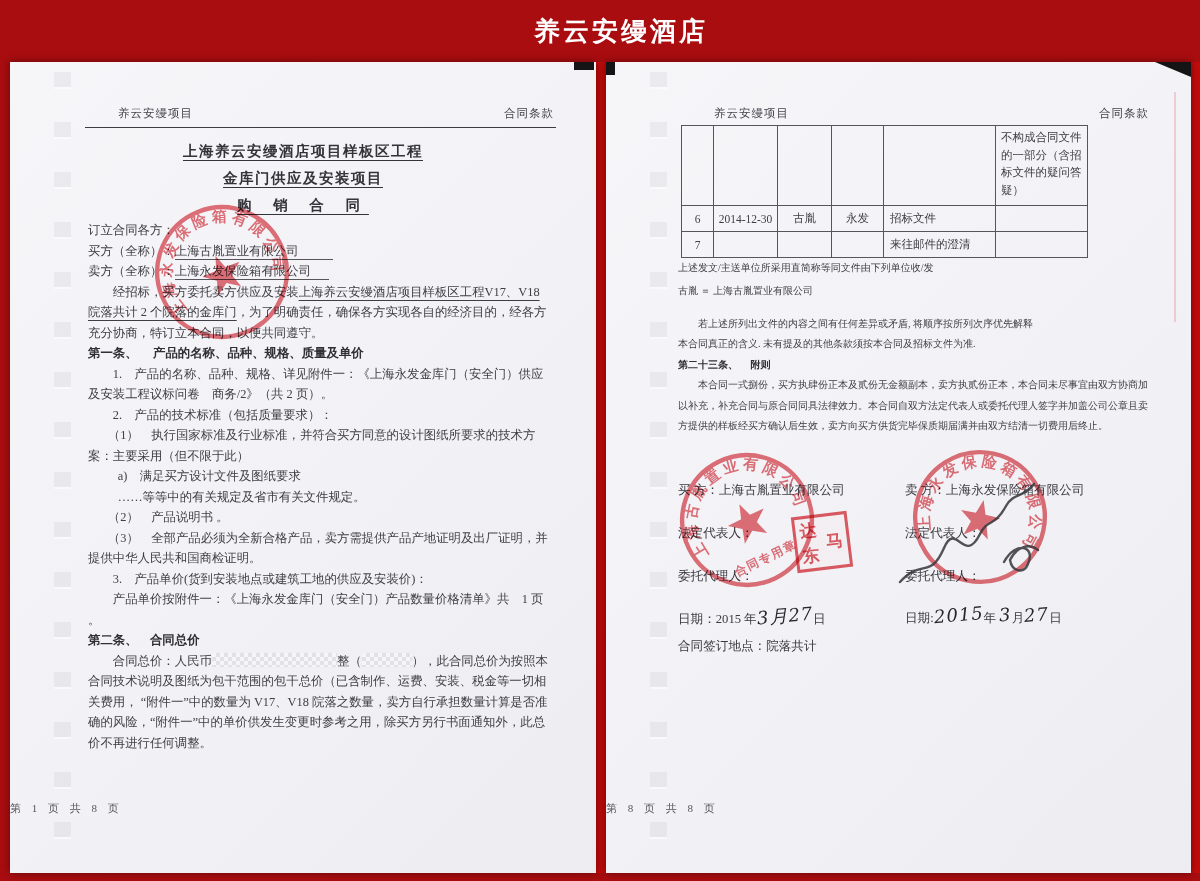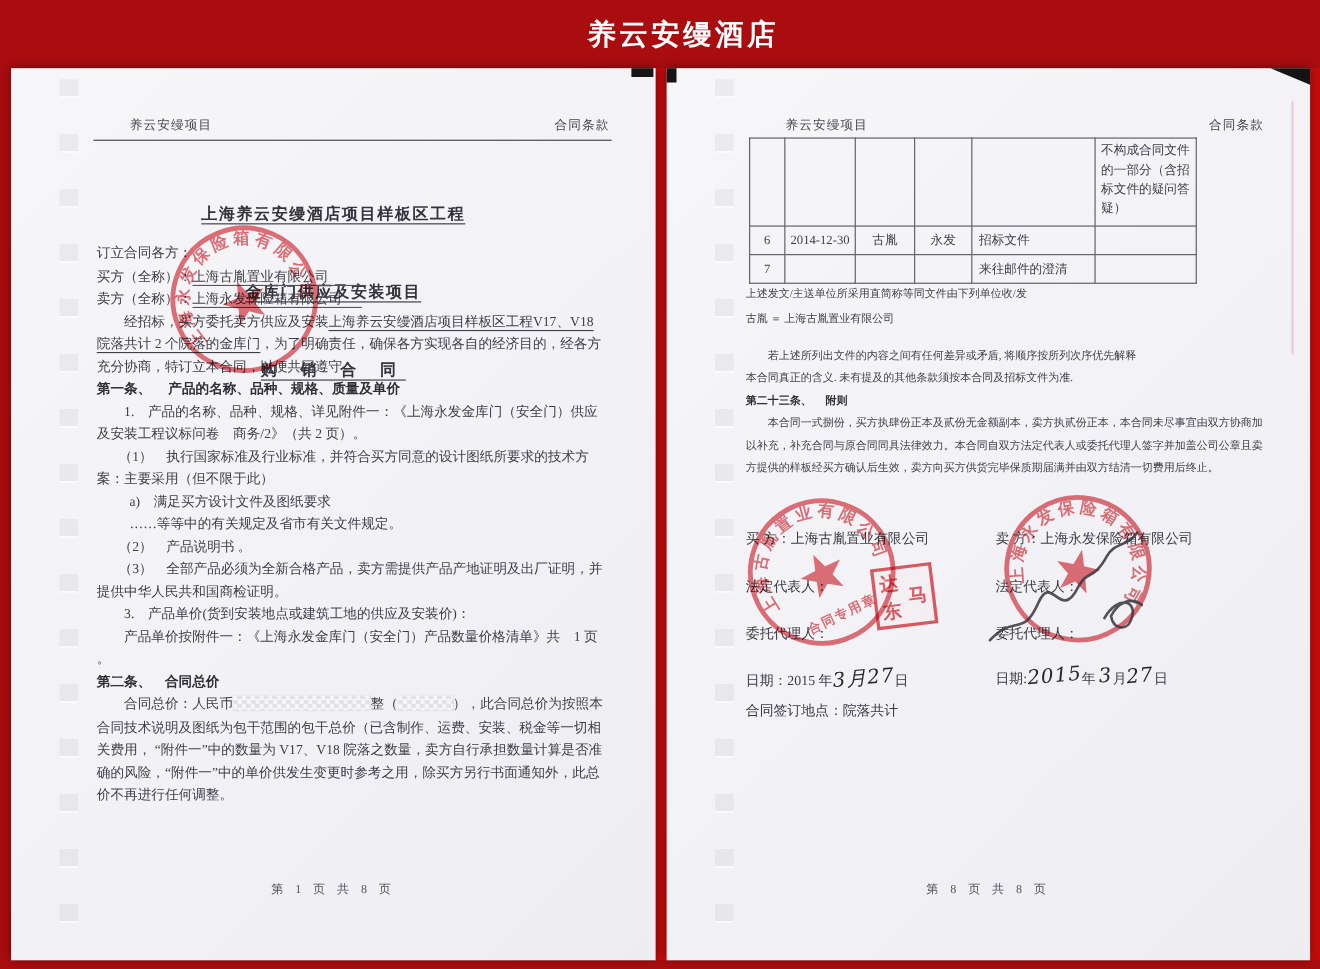--- a/index.html
+++ b/index.html
@@ -30,32 +30,32 @@
   .mark-tl{position:absolute;top:0;left:0;width:9px;height:13px;background:#151515;}
   .corner-fold{position:absolute;top:0;right:0;width:0;height:0;
     border-top:15px solid #141414;border-left:36px solid transparent;}
   .crease{position:absolute;right:15px;top:30px;width:2px;height:230px;
     background:rgba(230,120,140,.32);}
   
   .page-header{position:absolute;top:44px;left:77px;right:42px;
     display:flex;justify-content:space-between;
     font-size:11.5px;color:#45454c;letter-spacing:1px;margin-left:31px;}
   .rule{position:absolute;top:65px;left:75px;right:40px;height:1px;background:#3b3b41;}
-  .footer{position:absolute;bottom:57px;left:0;width:100%;text-align:center;
+  .footer{position:absolute;bottom:57px;left:0;width:100%;
     font-size:11px;letter-spacing:4px;color:#55555c;}
   p{margin:0;}
   .h{font-weight:bold;color:#2f2f35;}
   .mt{}
   .ind2{text-indent:2em;}
   .ind16{text-indent:1.6em;}
   .ind24{text-indent:2.4em;}
   
   .title-block{position:absolute;top:76px;left:0;width:100%;text-align:center;}
   .t-line{font-size:14.5px;font-weight:bold;color:#33333a;line-height:27px;
-    letter-spacing:1.5px;text-decoration:underline;text-underline-offset:4px;margin-top:44px;}
+    letter-spacing:1.5px;text-decoration:underline;text-underline-offset:4px;}
   .t-line.t3{letter-spacing:9px;}
   .body1{position:absolute;top:158px;left:78px;right:42px;
     font-size:12.4px;line-height:20.5px;color:#3e3e45;}
   .fill{border-bottom:1px solid #55555b;padding-bottom:1px;}
   .fill.buyer{padding-right:34px;}
   .fill.seller{padding-right:18px;}
   .u{text-decoration:underline;text-underline-offset:3.5px;}
   .mosaic{display:inline-block;height:14px;vertical-align:-2px;border-radius:1px;
     background:repeating-conic-gradient(#e1e1e6 0% 25%,#f6f6f9 0% 50%);
     background-size:8px 8px;box-shadow:0 0 1px rgba(0,0,0,.1);}
@@ -124,20 +124,21 @@
 
   <div class="body1">
     <p>订立合同各方：</p>
     <p><span>买方（全称）：</span><span class="fill buyer">上海古胤置业有限公司</span></p>
     <p><span>卖方（全称）：</span><span class="fill seller">上海永发保险箱有限公司</span></p>
 
     <p class="ind2 mt"><span>经招标，买方委托卖方供应及安装</span><span class="u">上海养云安缦酒店项目样板区工程V17、V18 院落共计 2 个院落的金库门</span><span>，为了明确责任，确保各方实现各自的经济目的，经各方充分协商，特订立本合同，以便共同遵守。</span></p>
 
     <p class="h mt">第一条、　 产品的名称、品种、规格、质量及单价</p>
     <p class="ind2">1.　产品的名称、品种、规格、详见附件一：《上海永发金库门（安全门）供应及安装工程议标问卷　商务/2》（共 2 页）。</p>
+    <p class="ind2">2.　产品的技术标准（包括质量要求）：</p>
     <p class="ind16">（1）　执行国家标准及行业标准，并符合买方同意的设计图纸所要求的技术方案：主要采用（但不限于此）</p>
     <p class="ind24">a)　满足买方设计文件及图纸要求</p>
     <p class="ind24">……等等中的有关规定及省市有关文件规定。</p>
     <p class="ind16">（2）　产品说明书 。</p>
     <p class="ind16">（3）　全部产品必须为全新合格产品，卖方需提供产品产地证明及出厂证明，并提供中华人民共和国商检证明。</p>
     <p class="ind2">3.　产品单价(货到安装地点或建筑工地的供应及安装价)：</p>
     <p class="ind2">产品单价按附件一：《上海永发金库门（安全门）产品数量价格清单》共　1 页 。</p>
 
     <p class="h mt">第二条、　合同总价</p>
     <p class="ind2"><span>合同总价：人民币</span><span class="mosaic w"></span><span>整（</span><span class="mosaic n"></span><span>），此合同总价为按照本合同技术说明及图纸为包干范围的包干总价（已含制作、运费、安装、税金等一切相关费用， “附件一”中的数量为 V17、V18 院落之数量，卖方自行承担数量计算是否准确的风险，“附件一”中的单价供发生变更时参考之用，除买方另行书面通知外，此总价不再进行任何调整。</span></p>

